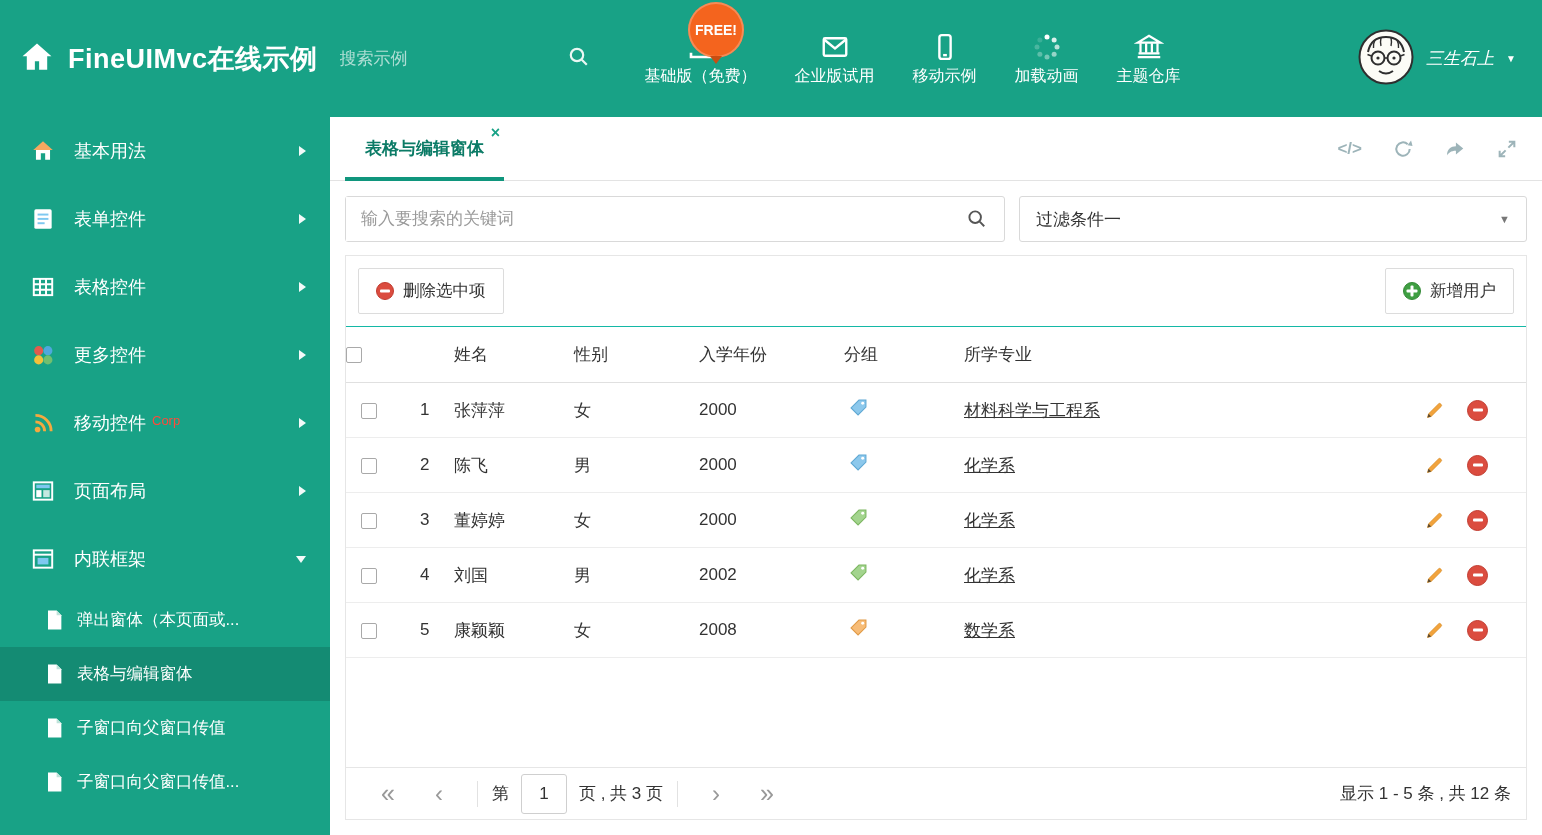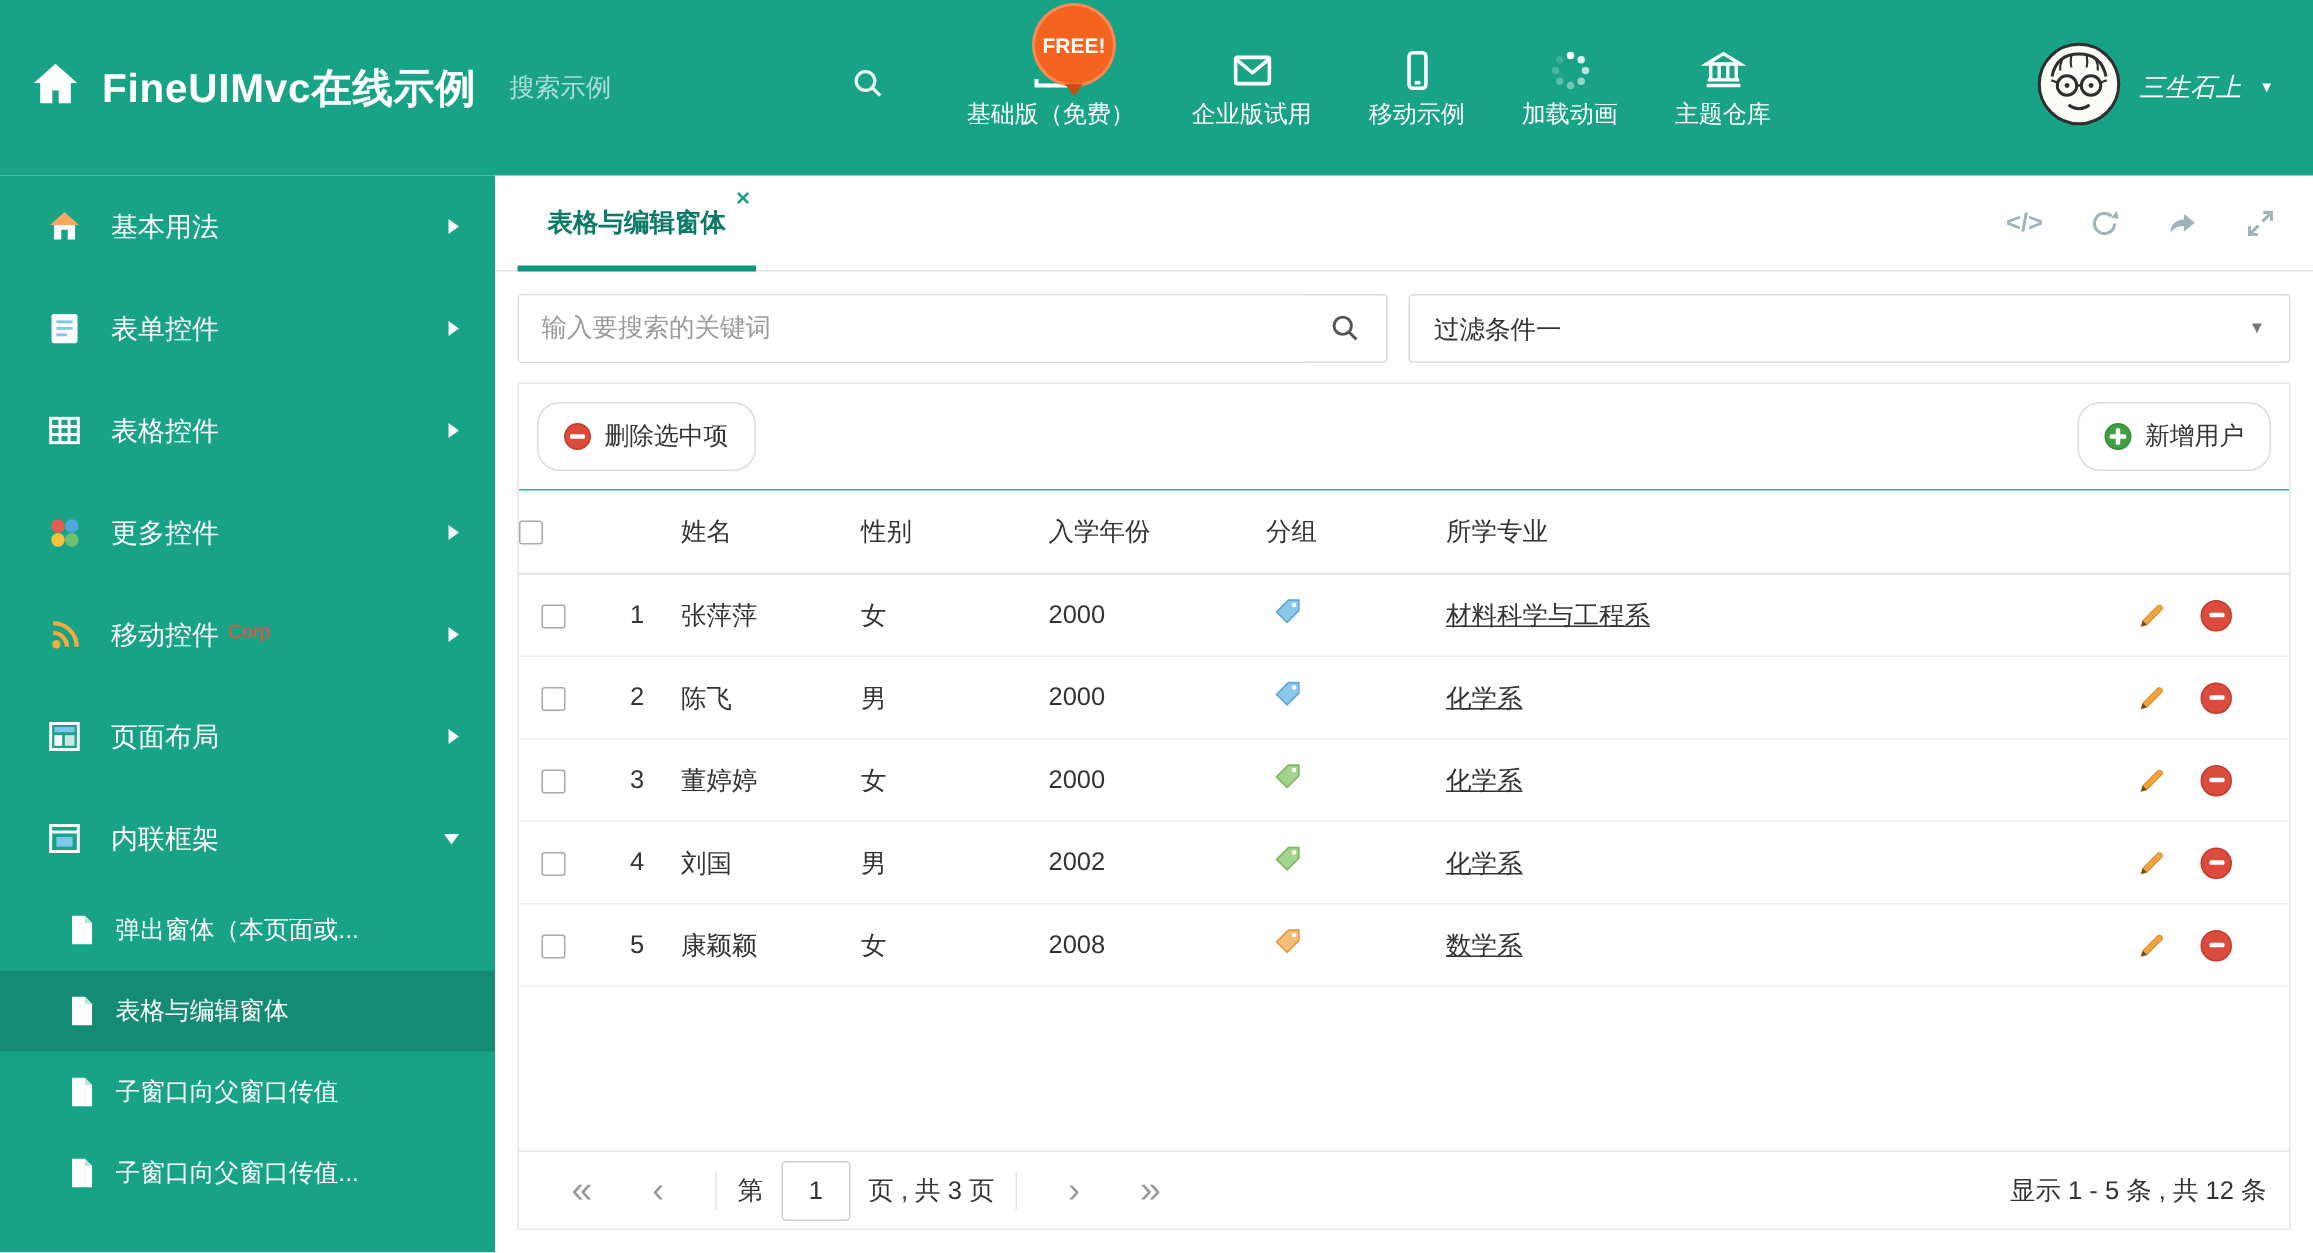--- a/index.html
+++ b/index.html
@@ -53,32 +53,32 @@
   .tab { display:flex; align-items:center; gap:9px; padding:0 20px; font-size:17px; color:#333;
     cursor:pointer; position:relative; }
   .tab.active { color:#0B7B66; font-weight:bold; }
   .tab.active::after { content:""; position:absolute; left:0; right:0; bottom:-1px; height:4px; background:#10967D; }
   .tab .close { position:absolute; top:7px; right:4px; color:#18A286; font-size:16px; font-weight:bold; cursor:pointer; }
   .tab-tools { margin-left:auto; display:flex; align-items:center; gap:30px; padding-right:24px; }
   .tool { color:#9DB4B9; font-size:17px; font-weight:bold; cursor:pointer; display:flex; align-items:center; }
 
   .content { padding:15px; flex:1; display:flex; flex-direction:column; min-height:0; }
   .filter-row { display:flex; gap:14px; margin-bottom:13px; flex-shrink:0; }
-  .search-box { position:relative; width:580px; height:46px; border:1px solid #D9D9D9; border-radius:3px;
+  .search-box { position:relative; width:660px; height:46px; border:1px solid #D9D9D9; border-radius:3px;
     display:flex; align-items:center; }
   .search-box input { border:none; outline:none; flex:1; height:100%; padding:0 15px; font-size:17px; color:#333; }
   .search-box input::placeholder { color:#9A9A9A; }
   .search-box .magbtn { padding:0 16px; cursor:pointer; display:flex; align-items:center; height:100%; }
   .dropdown { flex:1; height:46px; border:1px solid #D9D9D9; border-radius:3px; display:flex;
     align-items:center; padding:0 16px; font-size:17px; color:#333; cursor:pointer; }
   .dropdown .caret { margin-left:auto; color:#777; font-size:11px; }
 
   .panel { border:1px solid #E6E6E6; flex:1; display:flex; flex-direction:column; min-height:0; }
   .toolbar { padding:12px; display:flex; flex-shrink:0; }
-  .btn { height:46px; border:1px solid #DCDCDC; border-radius:15px; background:#fff; display:flex;
+  .btn { height:46px; border:1px solid #DCDCDC; border-radius:2px; background:#fff; display:flex;
     align-items:center; gap:9px; padding:0 17px; font-size:16.5px; color:#333; cursor:pointer; }
   .btn-add { margin-left:auto; }
 
   table.grid { width:100%; border-collapse:collapse; table-layout:fixed; font-size:17px; color:#333; flex-shrink:0; }
   .grid th { font-weight:normal; text-align:left; height:56px; border-top:1px solid #14b8a6;
     border-bottom:1px solid #E0E0E0; }
   .grid td { height:55px; border-bottom:1px solid #EDEDED; }
   .c-check { text-align:center; }
   .cb { width:16px; height:16px; border:1px solid #A9A9A9; border-radius:2px; background:#fff;
     display:inline-block; vertical-align:middle; cursor:pointer; }

